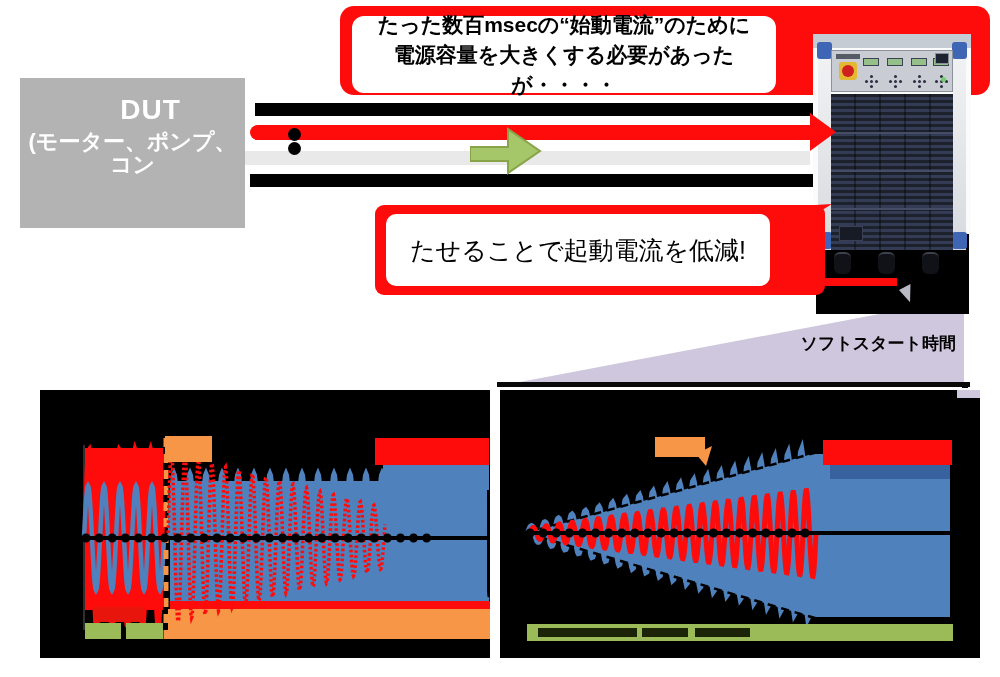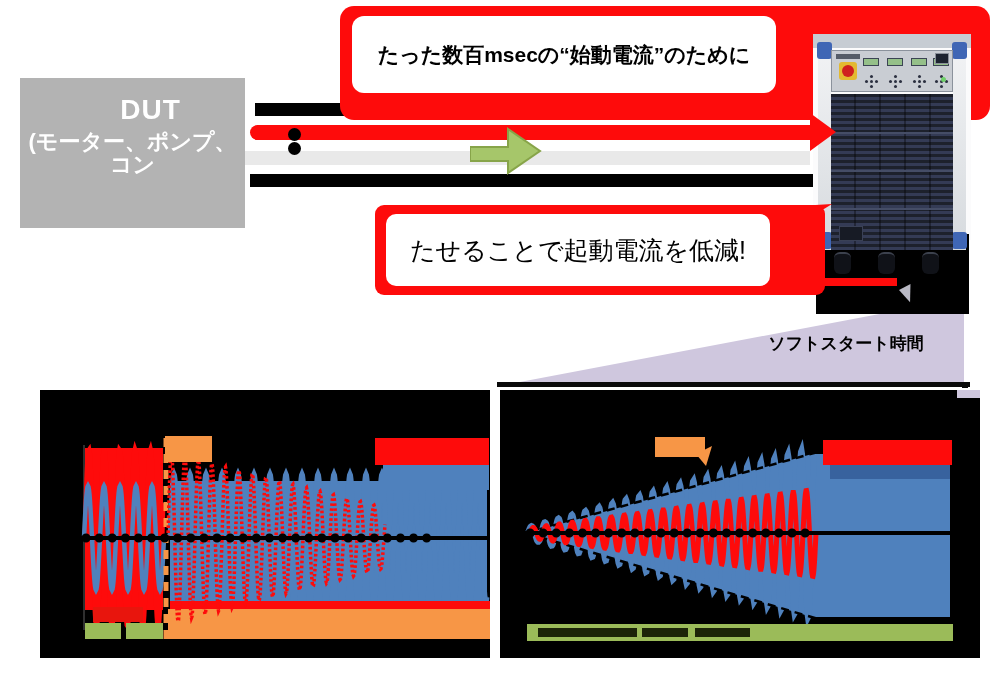--- a/index.html
+++ b/index.html
@@ -16,21 +16,21 @@
   .wire{position:absolute;z-index:1;}
   .wire.black1{left:255px;top:103px;width:560px;height:13px;background:#000;}
   .wire.red{left:250px;top:125px;width:568px;height:15px;background:#fe0b0b;border-radius:8px 0 0 8px;}
   .wire.white{left:244px;top:151px;width:566px;height:14px;background:#e9e9e9;}
   .wire.black2{left:250px;top:174px;width:565px;height:13px;background:#000;}
   .dot{position:absolute;width:13px;height:13px;border-radius:50%;background:#000;z-index:2;}
   .red-arrowhead{position:absolute;left:810px;top:113px;width:0;height:0;
     border-left:26px solid #fe0b0b;border-top:19px solid transparent;border-bottom:19px solid transparent;z-index:6;}
 
   
-  .bubble{left:340px;top:6px;width:650px;height:114px;background:#fe0b0b;border-radius:14px;z-index:2;}
+  .bubble{left:340px;top:6px;width:650px;height:89px;background:#fe0b0b;border-radius:14px;z-index:2;}
   .bubble .inner{position:absolute;left:12px;top:10px;width:424px;height:77px;background:#fff;border-radius:12px;
     display:flex;flex-direction:column;justify-content:center;text-align:center;color:#000;
     font-size:21px;font-weight:bold;line-height:30px;}
 
   
   .garrow{left:470px;top:127px;width:72px;height:48px;z-index:2;}
 
   
   .device{left:812px;top:28px;width:162px;height:286px;z-index:3;}
   .device .photo-bg{position:absolute;left:1px;top:6px;width:158px;height:206px;background:#fbfbfc;}
@@ -61,21 +61,21 @@
   
   .tail{left:730px;top:196px;width:115px;height:72px;z-index:4;}
   .callout{left:375px;top:205px;width:450px;height:90px;background:#fe0b0b;border-radius:9px;z-index:5;}
   .callout .inner{position:absolute;left:11px;top:9px;width:384px;height:72px;background:#fff;border-radius:10px;
     display:flex;flex-direction:column;justify-content:center;text-align:center;color:#000;
     font-size:25px;font-weight:500;line-height:34px;}
   .redstrip{left:800px;top:278px;width:97px;height:8px;background:#fe0b0b;z-index:6;}
 
   
   .ramp{left:497px;top:296px;width:473px;height:92px;z-index:2;}
-  .softstart{left:712px;top:332px;width:268px;text-align:center;color:#000;
+  .softstart{left:688px;top:332px;width:268px;text-align:right;color:#000;
     font-size:17px;font-weight:600;line-height:23px;z-index:3;}
 
   
   .chart{z-index:2;}
   .chart.left{left:40px;top:390px;}
   .chart.right{left:500px;top:390px;}
 </style>
 </head>
 <body>
 
@@ -96,20 +96,21 @@
     </div>
   </div>
 
   <svg class="garrow abs" viewBox="0 0 72 48">
     <polygon points="0,20 38,20 38,2 70,24 38,46 38,34 0,34" fill="#a6c66a" stroke="#87a449" stroke-width="2"></polygon>
   </svg>
 
   <div class="bubble abs">
     <div class="inner">
       <div>たった数百msecの“始動電流”のために</div>
+      <div>電源容量を大きくする必要があったが・・・・</div>
     </div>
   </div>
 
   <div class="device abs">
     <div class="photo-bg"></div>
     <div class="topband"></div>
     <div class="shadow"></div>
     <div class="rail l"></div>
     <div class="rail r"></div>
     <div class="cap" style="left:5px;top:14px;"></div>

